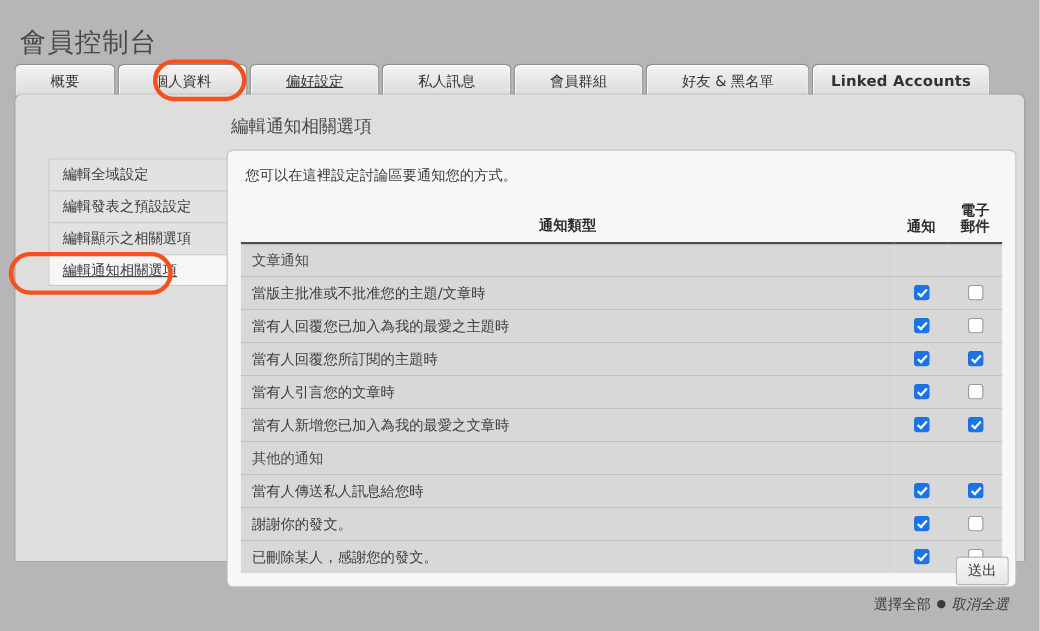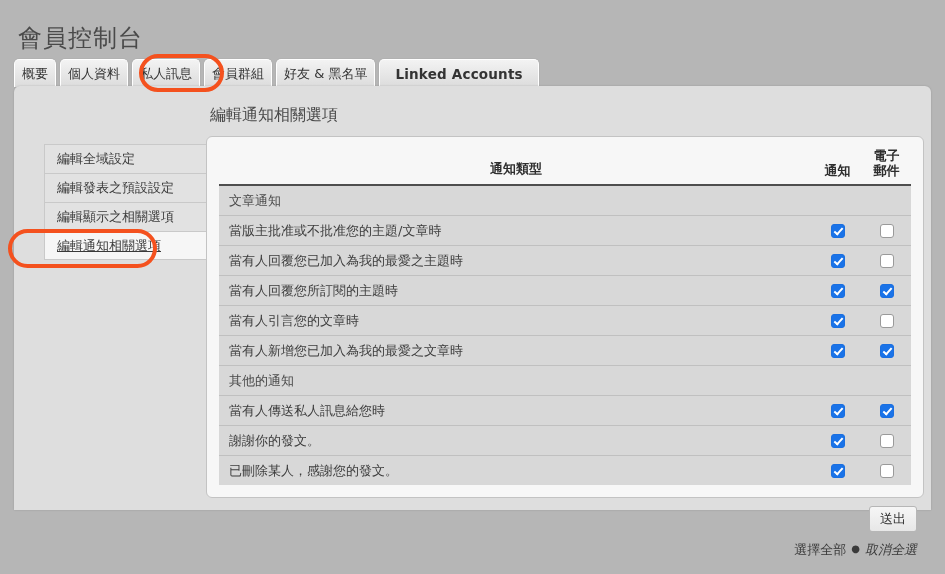--- a/index.html
+++ b/index.html
@@ -40,21 +40,21 @@
     left: 14px;
     top: 57px;
     height: 30px;
     display: flex;
     align-items: flex-end;
     gap: 4px;
   }
   .tab {
     height: 28px;
     box-sizing: border-box;
-    padding: 0 7px;
+    padding: 0 31px;
     display: flex;
     align-items: center;
     justify-content: center;
     background: linear-gradient(to bottom, #f3f3f3 0%, #e6e6e6 55%, #dcdcdc 100%);
     border: 1px solid #ffffff;
     border-bottom: none;
     border-radius: 5px 5px 0 0;
     color: #333;
     font-size: 13px;
     white-space: nowrap;
@@ -275,20 +275,23 @@
 <div id="app">
 
   <h1 class="page-title">會員控制台</h1>
 
   <div class="tabstrip" id="tabstrip">
       <div class="tab">
         <span class="tab-label">概要</span>
       </div>
       <div class="tab">
         <span class="tab-label">個人資料</span>
+      </div>
+      <div class="tab active">
+        <span class="tab-label">偏好設定</span>
       </div>
       <div class="tab">
         <span class="tab-label">私人訊息</span>
       </div>
       <div class="tab">
         <span class="tab-label">會員群組</span>
       </div>
       <div class="tab">
         <span class="tab-label">好友 &amp; 黑名單</span>
       </div>
@@ -311,20 +314,21 @@
         </div>
         <div class="side-item active">
           <span class="side-label">編輯通知相關選項</span>
         </div>
       </div>
 
     <div class="content">
       <h2 class="content-title">編輯通知相關選項</h2>
 
       <div class="card">
+        <div class="card-intro">您可以在這裡設定討論區要通知您的方式。</div>
 
         <table class="notif">
           <thead>
             <tr>
               <th class="col-type">通知類型</th>
               <th class="col-check">通知</th>
               <th class="col-check">
                 <span>電子</span><br>
                 <span>郵件</span>
               </th>

